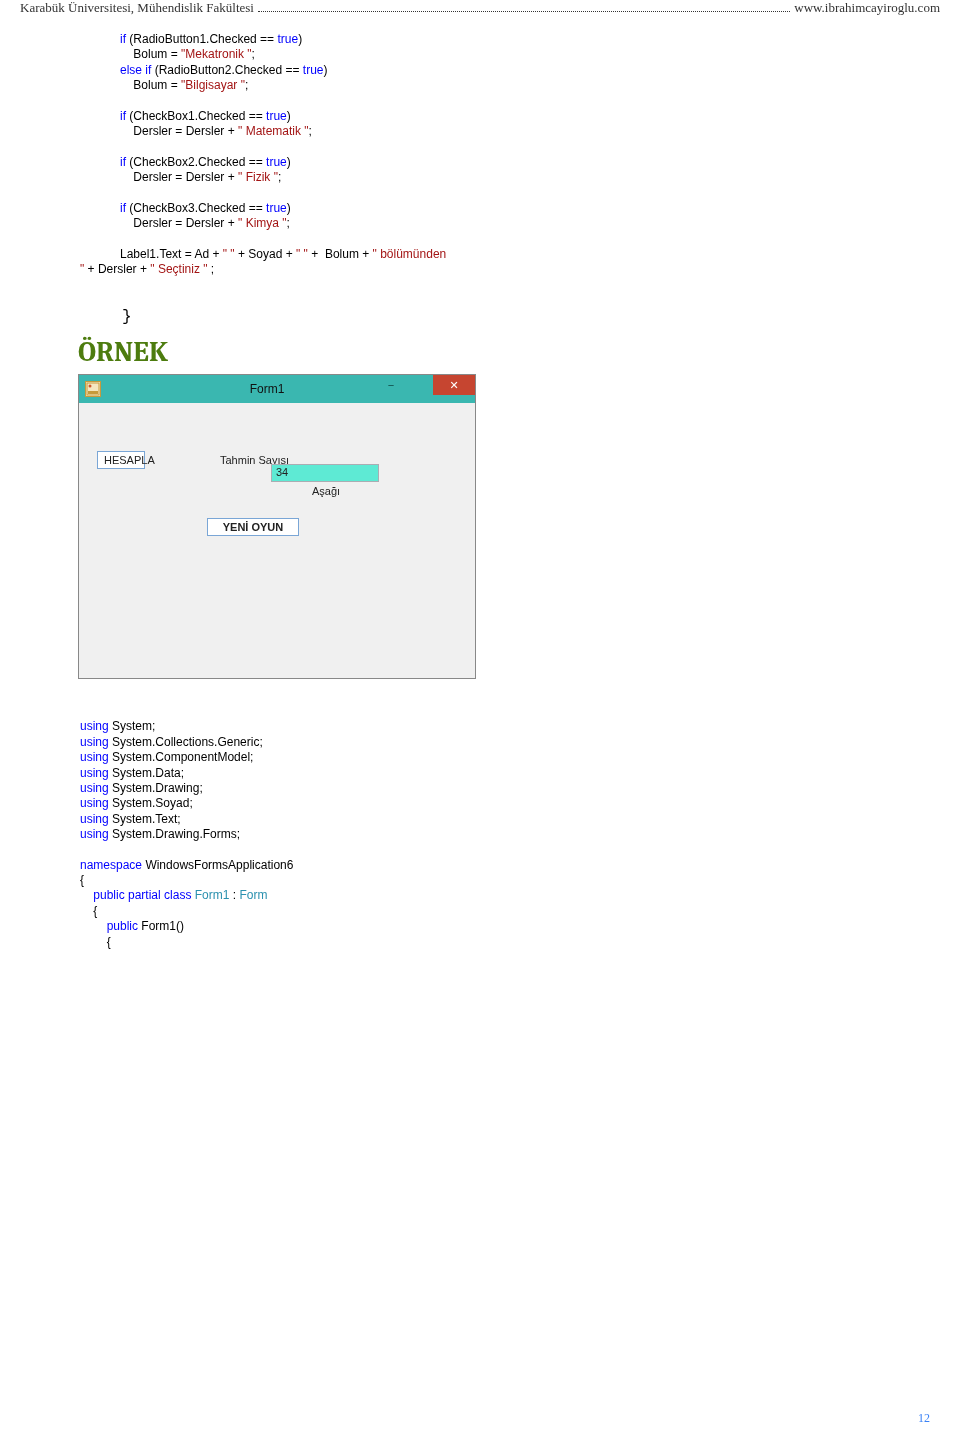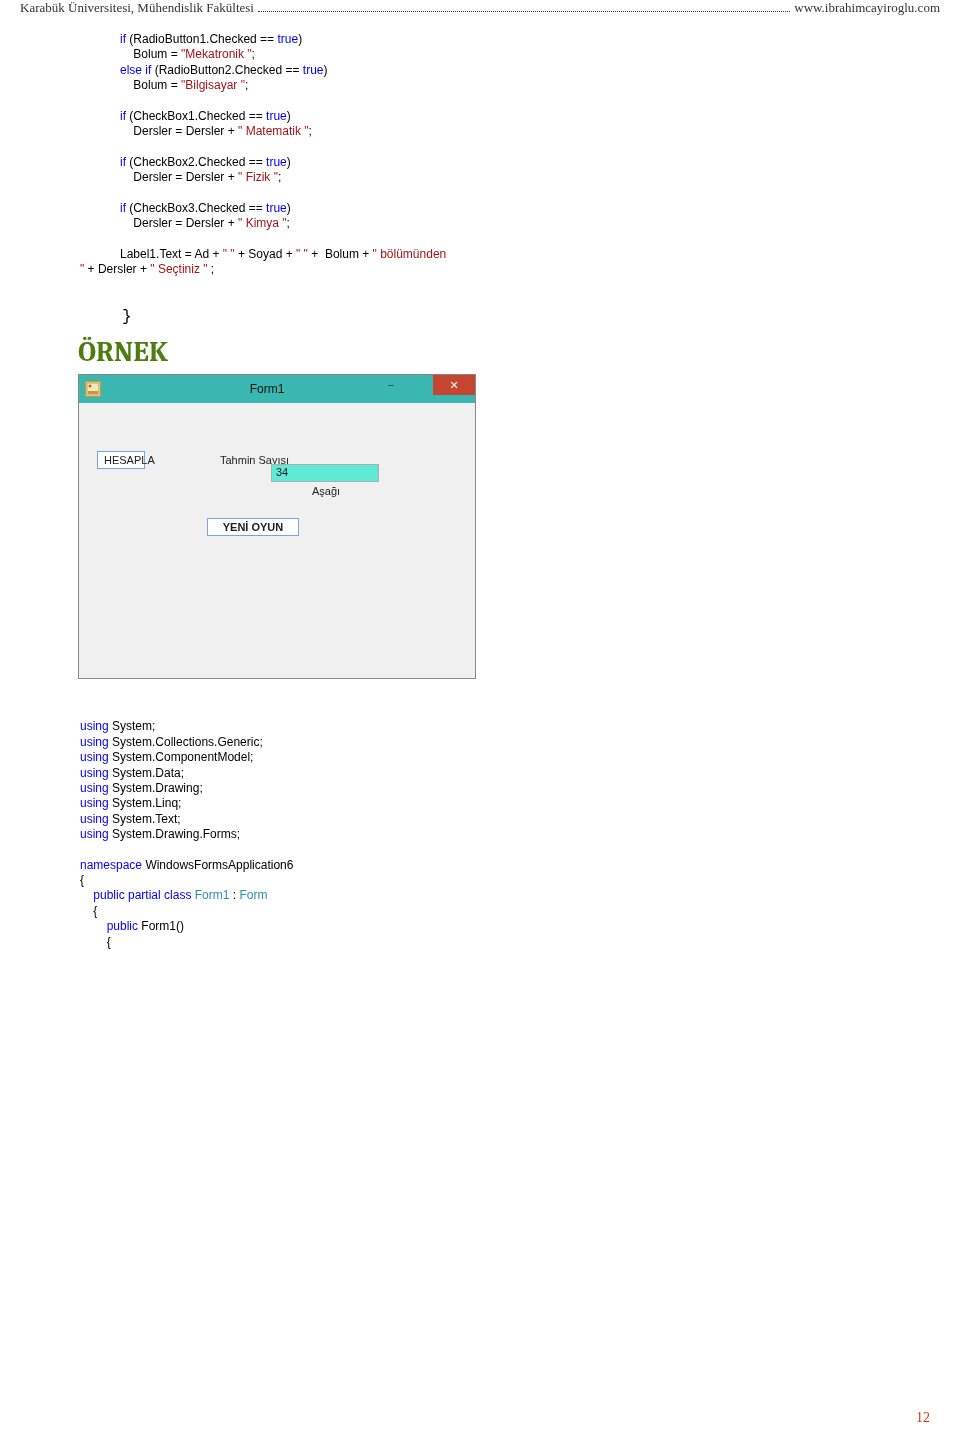--- a/index.html
+++ b/index.html
@@ -133,22 +133,22 @@
     padding: 1px 4px;
     font-size: 11px;
     margin-top: 13px;
   }
   .asagi-lbl { left: 192px; top: 82px; }
   .yeni-oyun { left: 106px; top: 115px; width: 92px; font-weight: bold; margin-left: 22px; }
   .page-num {
     position: absolute;
     bottom: 8px;
     right: 30px;
-    font-size: 14px;
-    color: #c2410c;
+    font-size: 12px;
+    color: #3b82f6;
   }
 </style>
 </head>
 <body>
 <div class="page">
 
 <div class="header-line">
   <span>Karabük Üniversitesi, Mühendislik Fakültesi</span>
   <span class="dots"></span>
   <span>www.ibrahimcayiroglu.com</span>
@@ -203,21 +203,21 @@
     <div class="lbl asagi-lbl">Aşağı</div>
     <div class="btn yeni-oyun">YENİ OYUN</div>
   </div>
 </div>
 
 <div class="code-block" style="padding-top:40px;"><span class="kw">using</span><span> System;</span>
 <span class="kw">using</span><span> System.Collections.Generic;</span>
 <span class="kw">using</span><span> System.ComponentModel;</span>
 <span class="kw">using</span><span> System.Data;</span>
 <span class="kw">using</span><span> System.Drawing;</span>
-<span class="kw">using</span><span> System.Linq;</span>
+<span class="kw">using</span><span> System.Soyad;</span>
 <span class="kw">using</span><span> System.Text;</span>
 <span class="kw">using</span><span> System.Drawing.Forms;</span>
 
 <span class="kw">namespace</span><span> WindowsFormsApplication6</span>
 <span>{</span>
 <span class="kw">    public partial class </span><span class="typ">Form1</span><span> : </span><span class="typ">Form</span>
 <span>    {</span>
 <span class="kw">        public</span><span> Form1()</span>
 <span>        {</span>
 </div>

